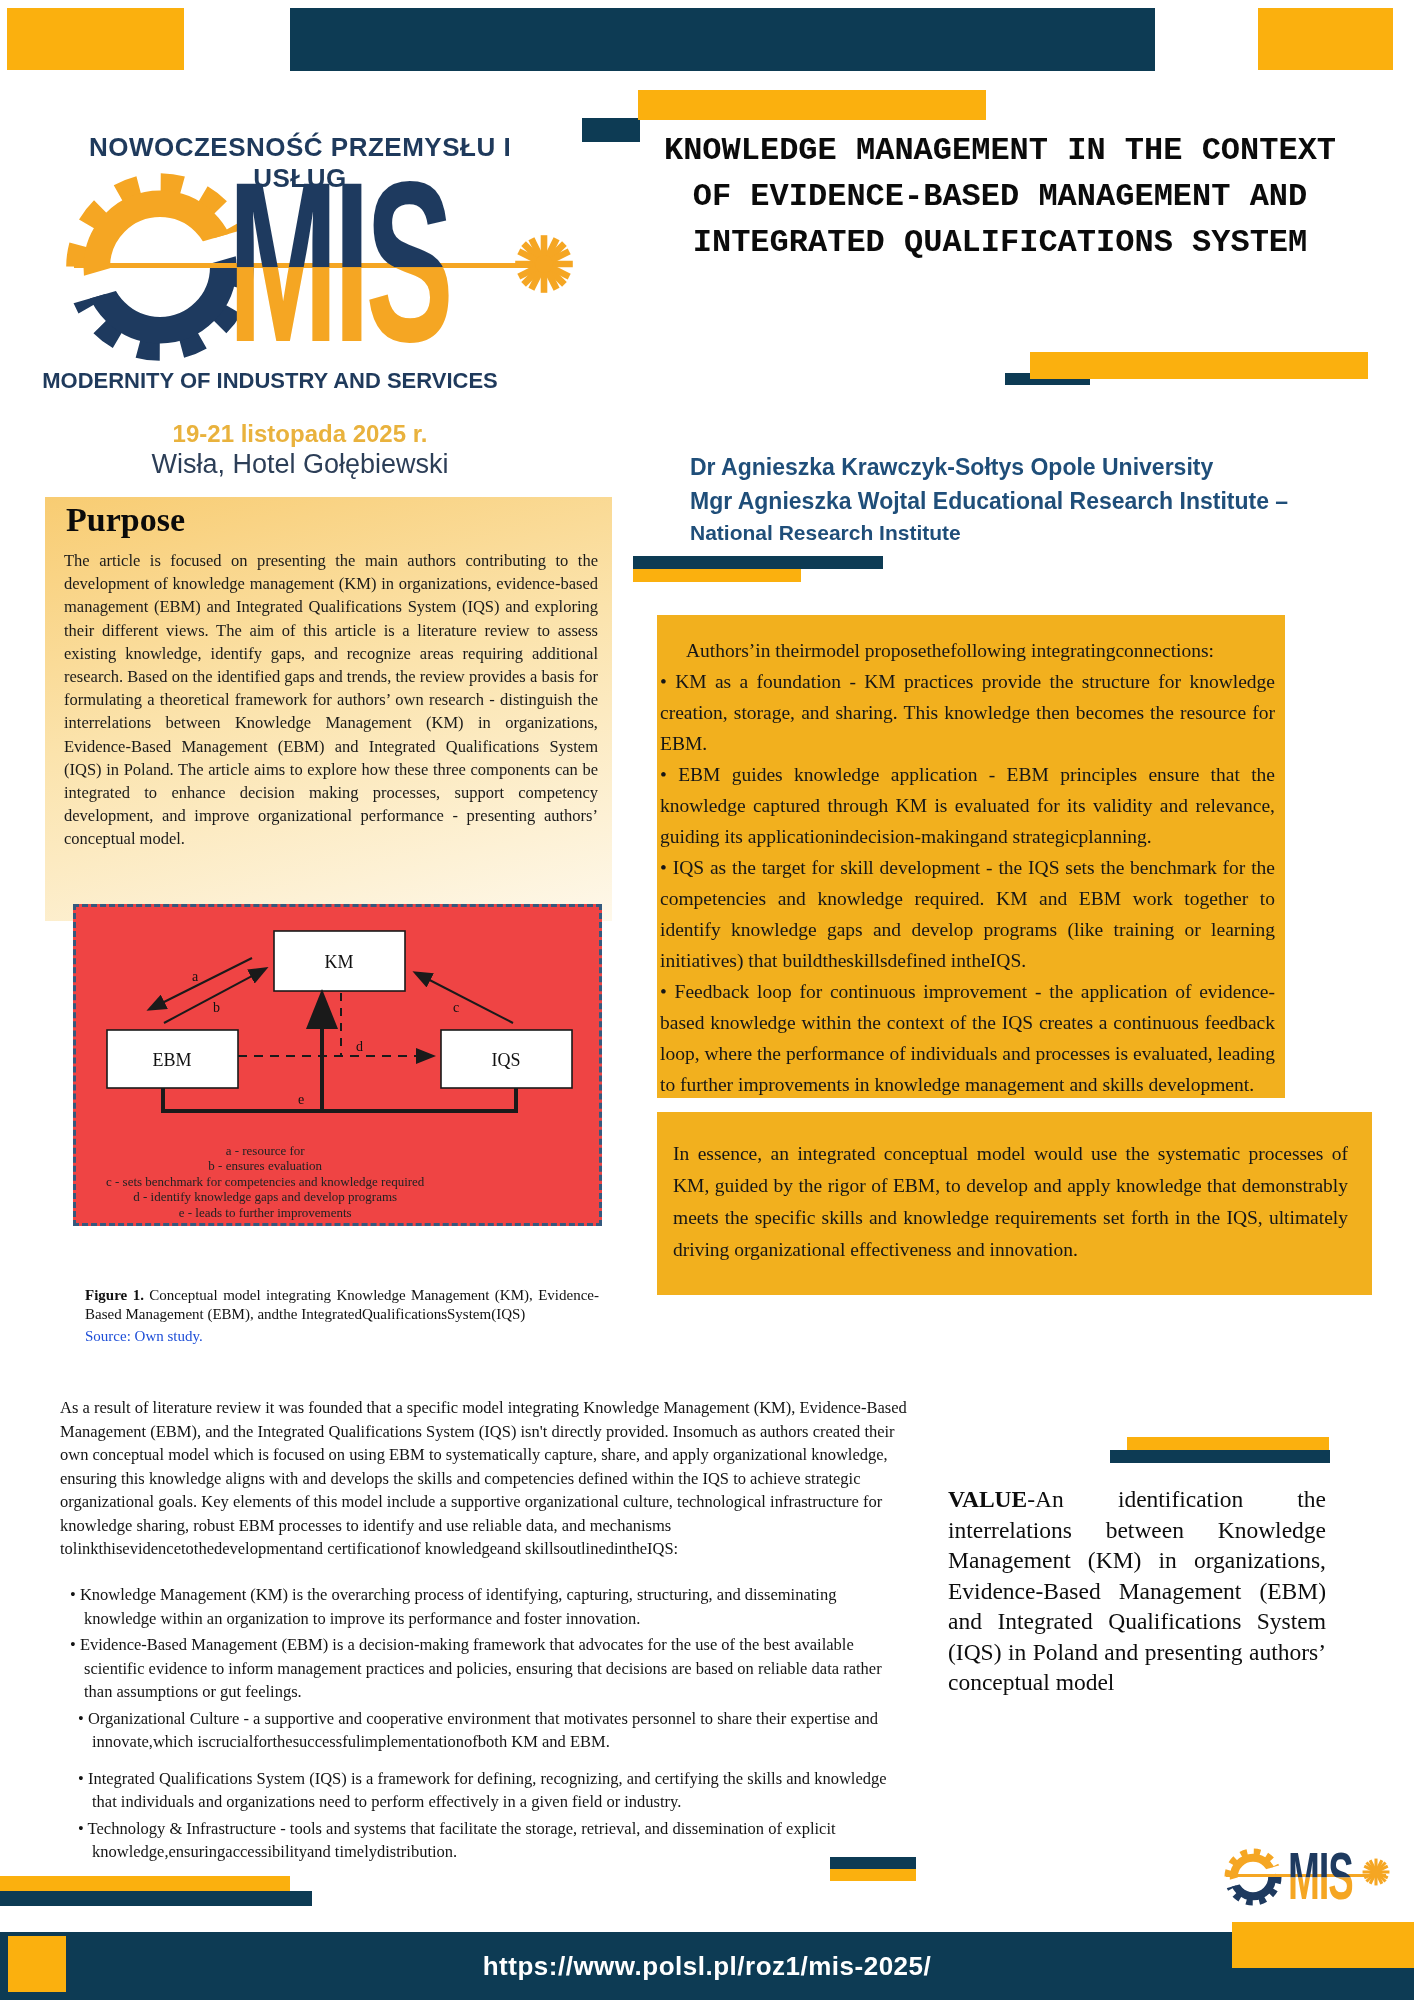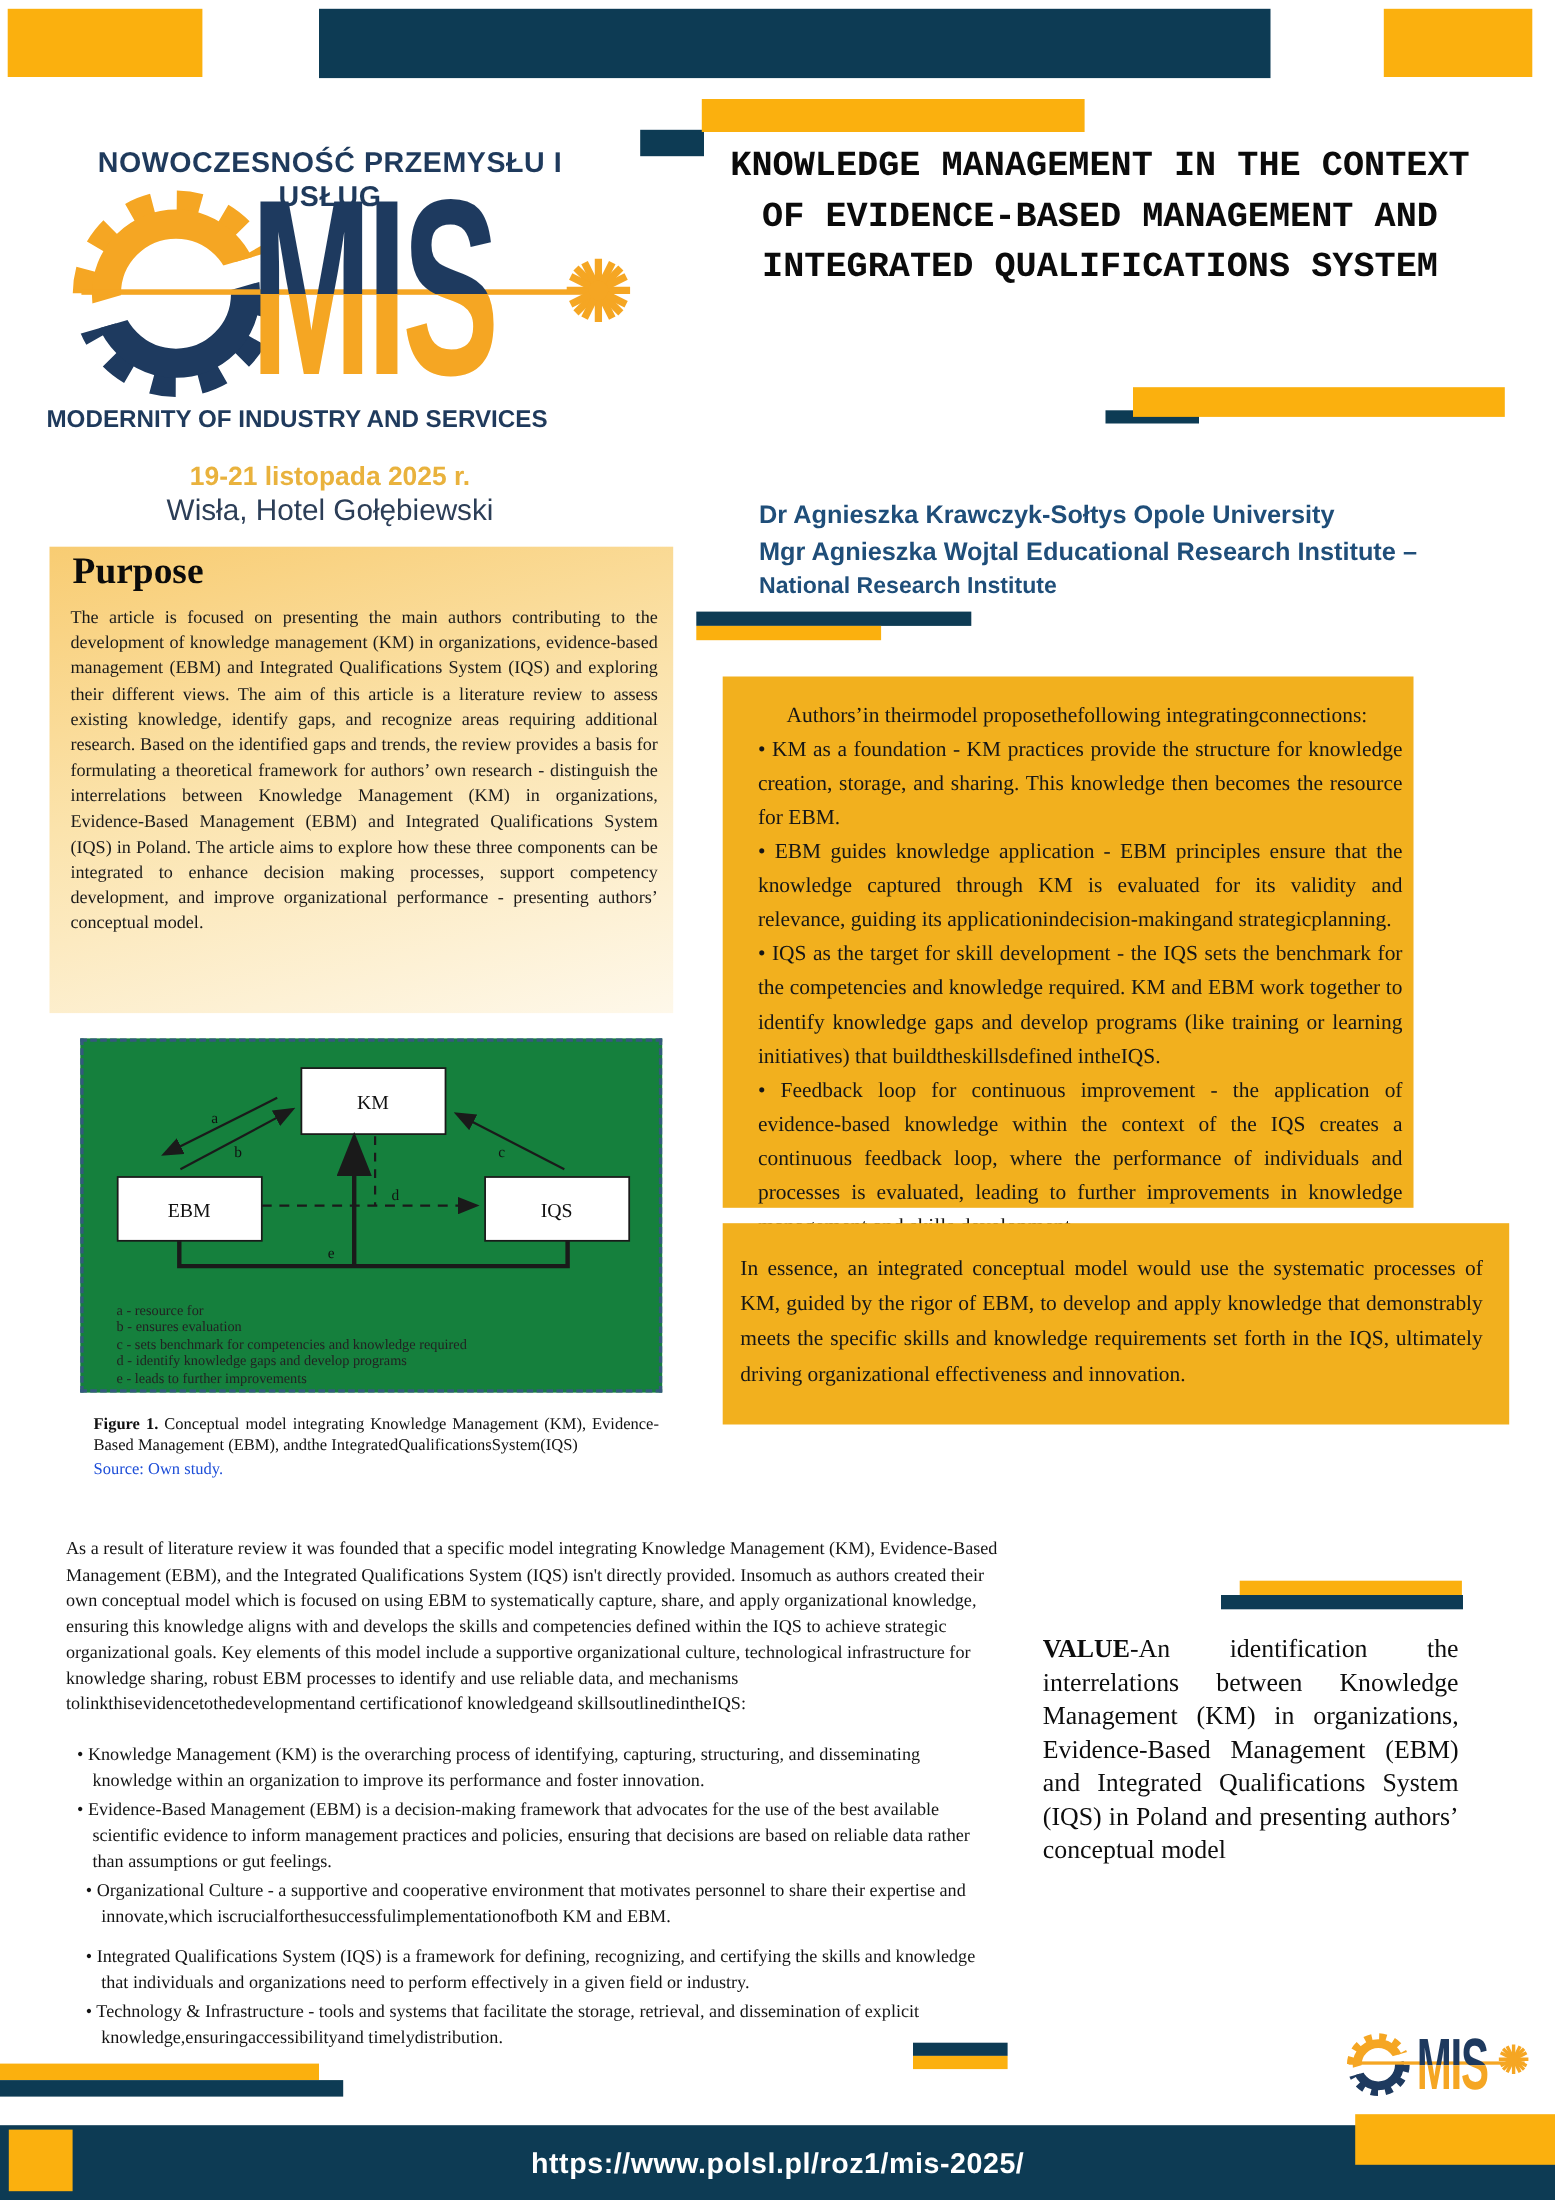--- a/index.html
+++ b/index.html
@@ -40,29 +40,29 @@
   .authors .a-line{font-size:23px;line-height:34px;}
   .authors .a-line3{font-size:21px;line-height:30px;}
 
   
   .purpose-box{left:45px;top:497px;width:567px;height:424px;
     background:linear-gradient(165deg,#F8CC72 0%,#FBE3AC 45%,#FEF8EA 100%);}
   .purpose-head{left:66px;top:501px;font-size:34px;font-weight:bold;color:#0b0b0b;}
   .purpose-body{left:64px;top:549px;width:534px;font-size:16.5px;line-height:23.2px;text-align:justify;color:#1a1a1a;}
 
   
-  .fig-box{left:73px;top:944px;width:529px;height:322px;border:3px dashed #35597E;background:#15803d;}
+  .fig-box{left:73px;top:904px;width:529px;height:322px;border:3px dashed #35597E;background:#ef4444;text-align:center;}
   .fig-legend{position:absolute;left:30px;top:236px;font-size:13px;line-height:15.4px;color:#222;}
   .fig-caption{left:85px;top:1286px;width:514px;font-size:15px;line-height:19px;text-align:justify;color:#111;}
   .fig-source{left:85px;top:1328px;width:514px;font-size:15px;color:#1d4ed8;}
   .b{font-weight:bold;}
 
   
   .conn-box{left:657px;top:615px;width:628px;height:483px;background:var(--amber,#F2B01E);
-    padding:20px 10px 0 32px;color:#161616;}
+    padding:20px 10px 0 3px;color:#161616;}
   .conn-intro{font-size:19.5px;line-height:31px;text-indent:26px;}
   .obullet{font-size:19.5px;line-height:31px;text-align:justify;}
   .essence-box{left:657px;top:1112px;width:715px;height:183px;background:var(--amber,#F2B01E);
     padding:26px 24px 0 16px;color:#161616;}
   .essence-text{font-size:19.5px;line-height:32px;text-align:justify;}
 
   
   .results-par{left:60px;top:1396px;width:850px;font-size:16.5px;line-height:23.5px;color:#141414;}
   .results-bullets{left:60px;top:1583px;width:852px;font-size:16.5px;line-height:23.5px;color:#141414;}
   .rbullet{padding-left:24px;text-indent:-14px;margin-bottom:3px;}

